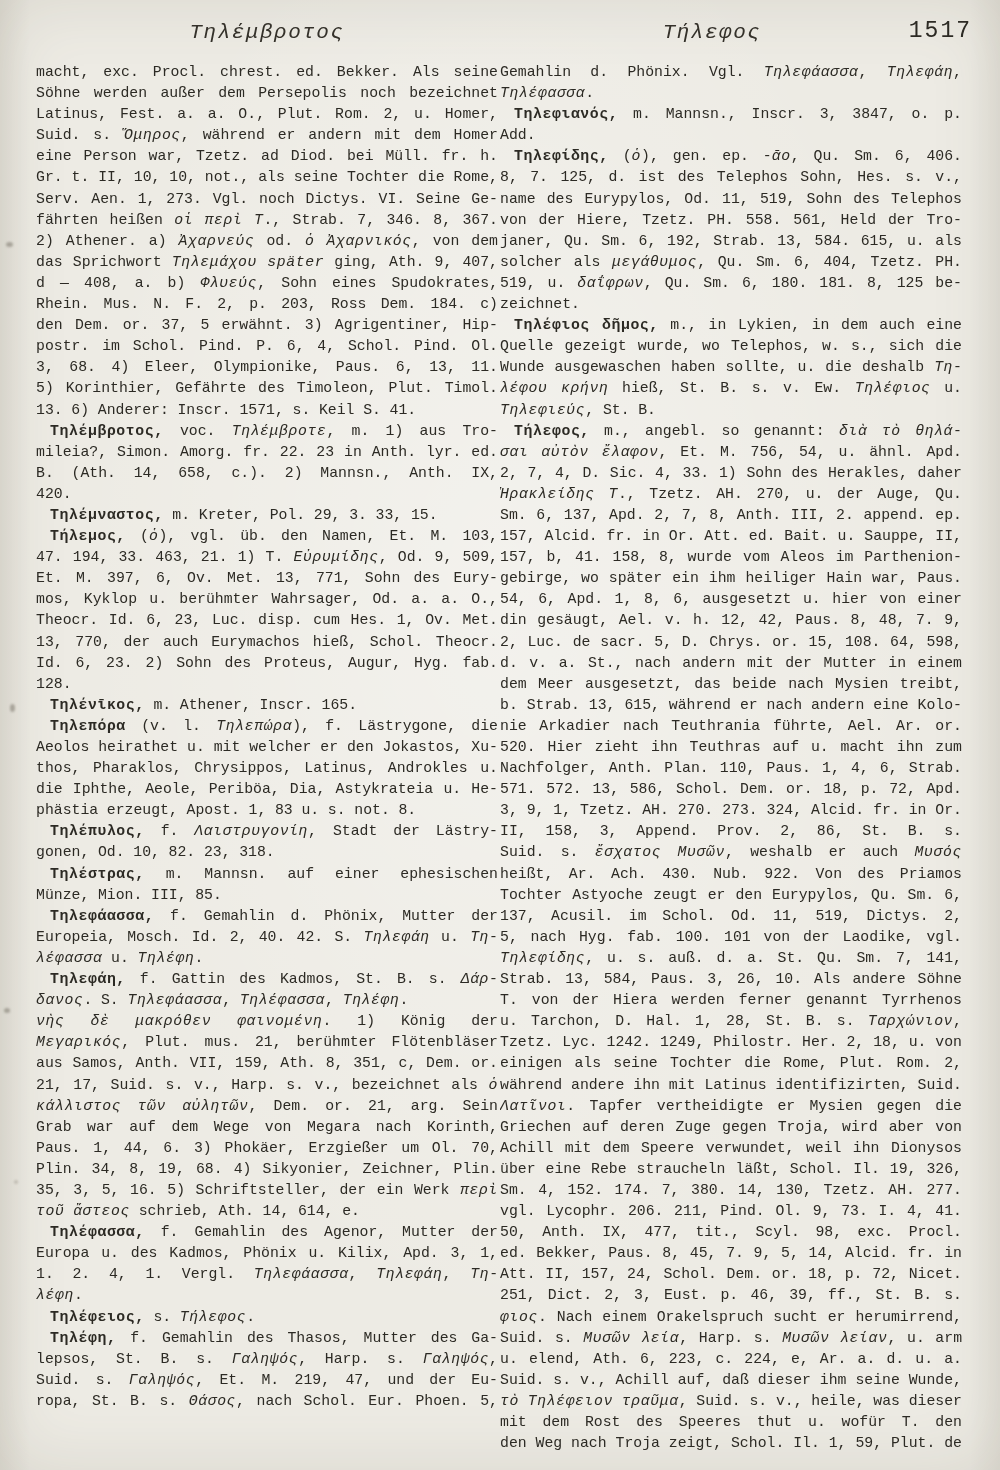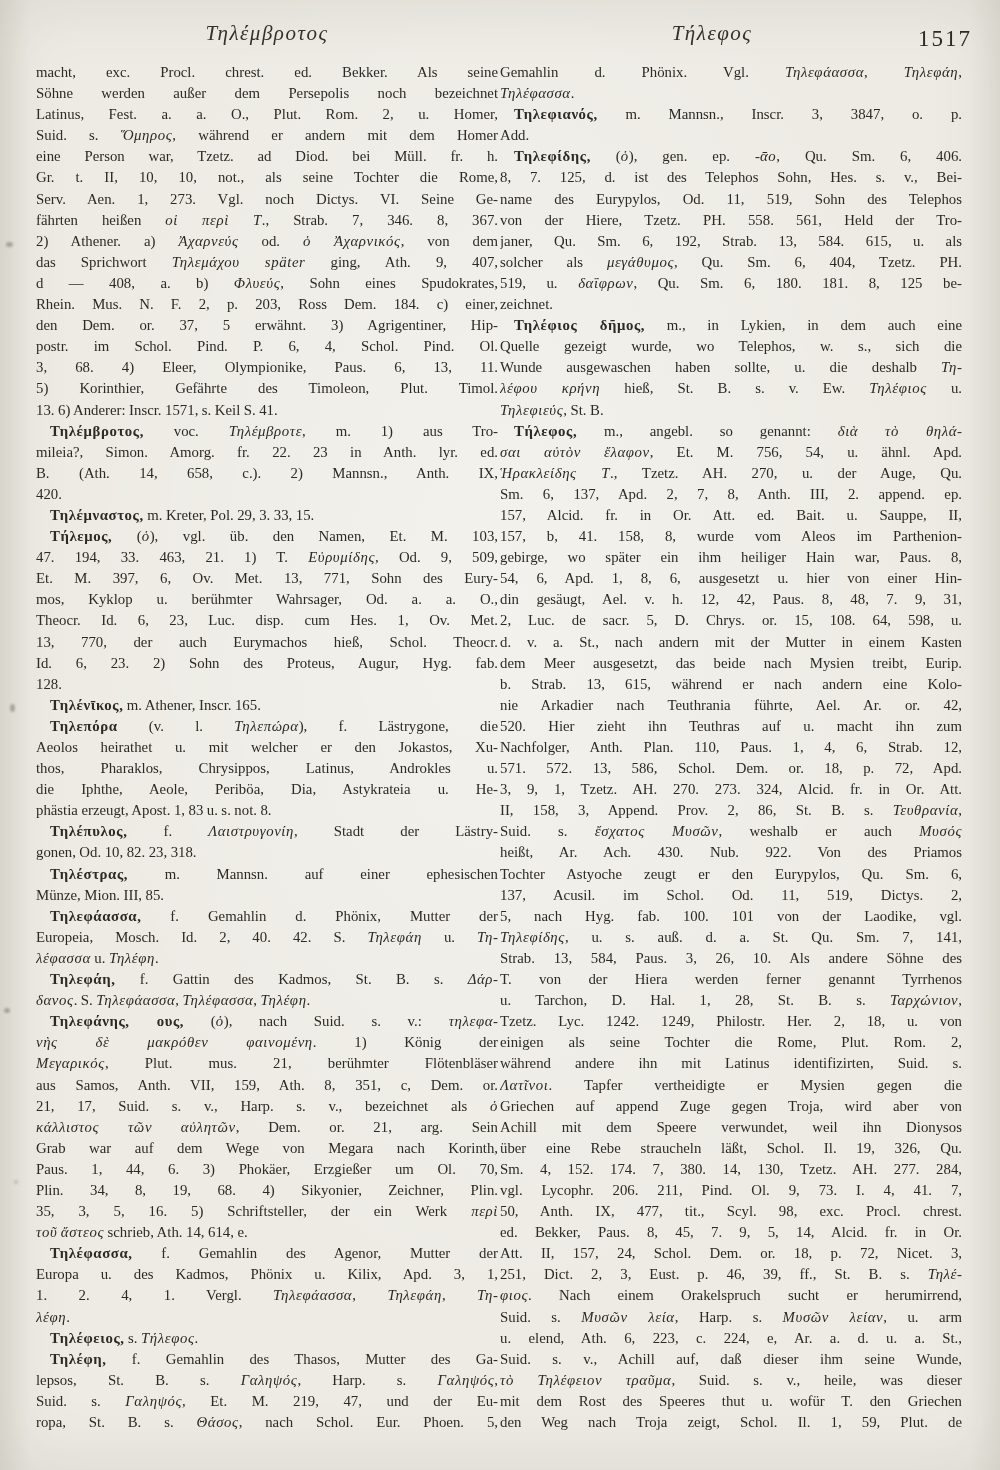--- a/index.html
+++ b/index.html
@@ -11,40 +11,40 @@
     width: 1000px; height: 1470px;
     margin: 0 auto;
     box-sizing: border-box;
     padding: 12px 26px 0 36px;
     background: #edebe4;
     background-image:
       radial-gradient(ellipse at 50% 40%, rgba(255,255,255,0.35) 0%, rgba(255,255,255,0) 60%),
       linear-gradient(90deg, rgba(120,110,90,0.10) 0%, rgba(120,110,90,0) 3%, rgba(120,110,90,0) 97%, rgba(120,110,90,0.08) 100%);
     box-shadow: inset 0 0 70px rgba(95,85,62,0.14);
     color: #2c2a24;
-    font-family: Liberation Serif, serif;
+    font-family: Liberation Mono, monospace;
     overflow: hidden;
   }
   
   .running-head {
     position: relative;
     height: 50px;
     font-size: 21px;
     line-height: 34px;
   }
   .running-head .kw {
     position: absolute; top: 4px;
     font-style: italic;
     letter-spacing: 1.5px;
     color: #34312a;
   }
   .kw-left  { left: 0;     width: 462px; text-align: center; }
   .kw-right { left: 476px; width: 400px; text-align: center; }
   .page-number {
-    position: absolute; top: 10px; right: 2px;
+    position: absolute; top: 2px; right: 2px;
     font-style: normal;
     font-size: 23px;
     letter-spacing: 2px;
     color: #2c2a24;
   }
   
   .columns { display: flex; gap: 2px; }
   .col { width: 462px; }
   .line {
     font-size: 14.8px;
@@ -130,21 +130,20 @@
         <div class="line flush">phästia erzeugt, Apost. 1, 83 u. s. not. 8.</div>
         <div class="line indent"><b class="hw"><span class="greek">Τηλέπυλος</span>,</b> f. <span class="greek">Λαιστρυγονίη</span>, Stadt der Lästry-</div>
         <div class="line flush">gonen, Od. 10, 82. 23, 318.</div>
         <div class="line indent"><b class="hw"><span class="greek">Τηλέστρας</span>,</b> m. Mannsn. auf einer ephesischen</div>
         <div class="line flush">Münze, Mion. III, 85.</div>
         <div class="line indent"><b class="hw"><span class="greek">Τηλεφάασσα</span>,</b> f. Gemahlin d. Phönix, Mutter der</div>
         <div class="line">Europeia, Mosch. Id. 2, 40. 42. S. <span class="greek">Τηλεφάη</span> u. <span class="greek">Τη</span>-</div>
         <div class="line flush"><span class="greek">λέφασσα</span> u. <span class="greek">Τηλέφη</span>.</div>
         <div class="line indent"><b class="hw"><span class="greek">Τηλεφάη</span>,</b> f. Gattin des Kadmos, St. B. s. <span class="greek">Δάρ</span>-</div>
         <div class="line flush"><span class="greek">δανος</span>. S. <span class="greek">Τηλεφάασσα</span>, <span class="greek">Τηλέφασσα</span>, <span class="greek">Τηλέφη</span>.</div>
-        <div class="line indent"><b class="hw"><span class="greek">Τηλεφάνης</span>, <span class="greek">ους</span>,</b> (<span class="greek">ὁ</span>), nach Suid. s. v.: <span class="greek">τηλεφα</span>-</div>
         <div class="line"><span class="greek">νὴς</span> <span class="greek">δὲ</span> <span class="greek">μακρόθεν</span> <span class="greek">φαινομένη</span>. 1) König der</div>
         <div class="line"><span class="greek">Μεγαρικός</span>, Plut. mus. 21, berühmter Flötenbläser</div>
         <div class="line">aus Samos, Anth. VII, 159, Ath. 8, 351, c, Dem. or.</div>
         <div class="line">21, 17, Suid. s. v., Harp. s. v., bezeichnet als <span class="greek">ὁ</span></div>
         <div class="line"><span class="greek">κάλλιστος</span> <span class="greek">τῶν</span> <span class="greek">αὐλητῶν</span>, Dem. or. 21, arg. Sein</div>
         <div class="line">Grab war auf dem Wege von Megara nach Korinth,</div>
         <div class="line">Paus. 1, 44, 6. 3) Phokäer, Erzgießer um Ol. 70,</div>
         <div class="line">Plin. 34, 8, 19, 68. 4) Sikyonier, Zeichner, Plin.</div>
         <div class="line">35, 3, 5, 16. 5) Schriftsteller, der ein Werk <span class="greek">περὶ</span></div>
         <div class="line flush"><span class="greek">τοῦ</span> <span class="greek">ἄστεος</span> schrieb, Ath. 14, 614, e.</div>
@@ -171,20 +170,21 @@
         <div class="line">solcher als <span class="greek">μεγάθυμος</span>, Qu. Sm. 6, 404, Tzetz. PH.</div>
         <div class="line">519, u. <span class="greek">δαΐφρων</span>, Qu. Sm. 6, 180. 181. 8, 125 be-</div>
         <div class="line flush">zeichnet.</div>
         <div class="line indent"><b class="hw"><span class="greek">Τηλέφιος</span> <span class="greek">δῆμος</span>,</b> m., in Lykien, in dem auch eine</div>
         <div class="line">Quelle gezeigt wurde, wo Telephos, w. s., sich die</div>
         <div class="line">Wunde ausgewaschen haben sollte, u. die deshalb <span class="greek">Τη</span>-</div>
         <div class="line"><span class="greek">λέφου</span> <span class="greek">κρήνη</span> hieß, St. B. s. v. Ew. <span class="greek">Τηλέφιος</span> u.</div>
         <div class="line flush"><span class="greek">Τηλεφιεύς</span>, St. B.</div>
         <div class="line indent"><b class="hw"><span class="greek">Τήλεφος</span>,</b> m., angebl. so genannt: <span class="greek">διὰ</span> <span class="greek">τὸ</span> <span class="greek">θηλά</span>-</div>
         <div class="line"><span class="greek">σαι</span> <span class="greek">αὐτὸν</span> <span class="greek">ἔλαφον</span>, Et. M. 756, 54, u. ähnl. Apd.</div>
+        <div class="line">2, 7, 4, D. Sic. 4, 33. 1) Sohn des Herakles, daher</div>
         <div class="line"><span class="greek">Ἡρακλείδης</span> <span class="greek">Τ</span>., Tzetz. AH. 270, u. der Auge, Qu.</div>
         <div class="line">Sm. 6, 137, Apd. 2, 7, 8, Anth. III, 2. append. ep.</div>
         <div class="line">157, Alcid. fr. in Or. Att. ed. Bait. u. Sauppe, II,</div>
         <div class="line">157, b, 41. 158, 8, wurde vom Aleos im Parthenion-</div>
         <div class="line">gebirge, wo später ein ihm heiliger Hain war, Paus. 8,</div>
         <div class="line">54, 6, Apd. 1, 8, 6, ausgesetzt u. hier von einer Hin-</div>
         <div class="line">din gesäugt, Ael. v. h. 12, 42, Paus. 8, 48, 7. 9, 31,</div>
         <div class="line">2, Luc. de sacr. 5, D. Chrys. or. 15, 108. 64, 598, u.</div>
         <div class="line">d. v. a. St., nach andern mit der Mutter in einem Kasten</div>
         <div class="line">dem Meer ausgesetzt, das beide nach Mysien treibt, Eurip.</div>
@@ -201,21 +201,21 @@
         <div class="line">137, Acusil. im Schol. Od. 11, 519, Dictys. 2,</div>
         <div class="line">5, nach Hyg. fab. 100. 101 von der Laodike, vgl.</div>
         <div class="line"><span class="greek">Τηλεφίδης</span>, u. s. auß. d. a. St. Qu. Sm. 7, 141,</div>
         <div class="line">Strab. 13, 584, Paus. 3, 26, 10. Als andere Söhne des</div>
         <div class="line">T. von der Hiera werden ferner genannt Tyrrhenos</div>
         <div class="line">u. Tarchon, D. Hal. 1, 28, St. B. s. <span class="greek">Ταρχώνιον</span>,</div>
         <div class="line">Tzetz. Lyc. 1242. 1249, Philostr. Her. 2, 18, u. von</div>
         <div class="line">einigen als seine Tochter die Rome, Plut. Rom. 2,</div>
         <div class="line">während andere ihn mit Latinus identifizirten, Suid. s.</div>
         <div class="line"><span class="greek">Λατῖνοι</span>. Tapfer vertheidigte er Mysien gegen die</div>
-        <div class="line">Griechen auf append Zuge gegen Troja, wird aber von</div>
+        <div class="line">Griechen auf deren Zuge gegen Troja, wird aber von</div>
         <div class="line">Achill mit dem Speere verwundet, weil ihn Dionysos</div>
         <div class="line">über eine Rebe straucheln läßt, Schol. Il. 19, 326, Qu.</div>
         <div class="line">Sm. 4, 152. 174. 7, 380. 14, 130, Tzetz. AH. 277. 284,</div>
         <div class="line">vgl. Lycophr. 206. 211, Pind. Ol. 9, 73. I. 4, 41. 7,</div>
         <div class="line">50, Anth. IX, 477, tit., Scyl. 98, exc. Procl. chrest.</div>
         <div class="line">ed. Bekker, Paus. 8, 45, 7. 9, 5, 14, Alcid. fr. in Or.</div>
         <div class="line">Att. II, 157, 24, Schol. Dem. or. 18, p. 72, Nicet. 3,</div>
         <div class="line">251, Dict. 2, 3, Eust. p. 46, 39, ff., St. B. s. <span class="greek">Τηλέ</span>-</div>
         <div class="line"><span class="greek">φιος</span>. Nach einem Orakelspruch sucht er herumirrend,</div>
         <div class="line">Suid. s. <span class="greek">Μυσῶν</span> <span class="greek">λεία</span>, Harp. s. <span class="greek">Μυσῶν</span> <span class="greek">λείαν</span>, u. arm</div>

